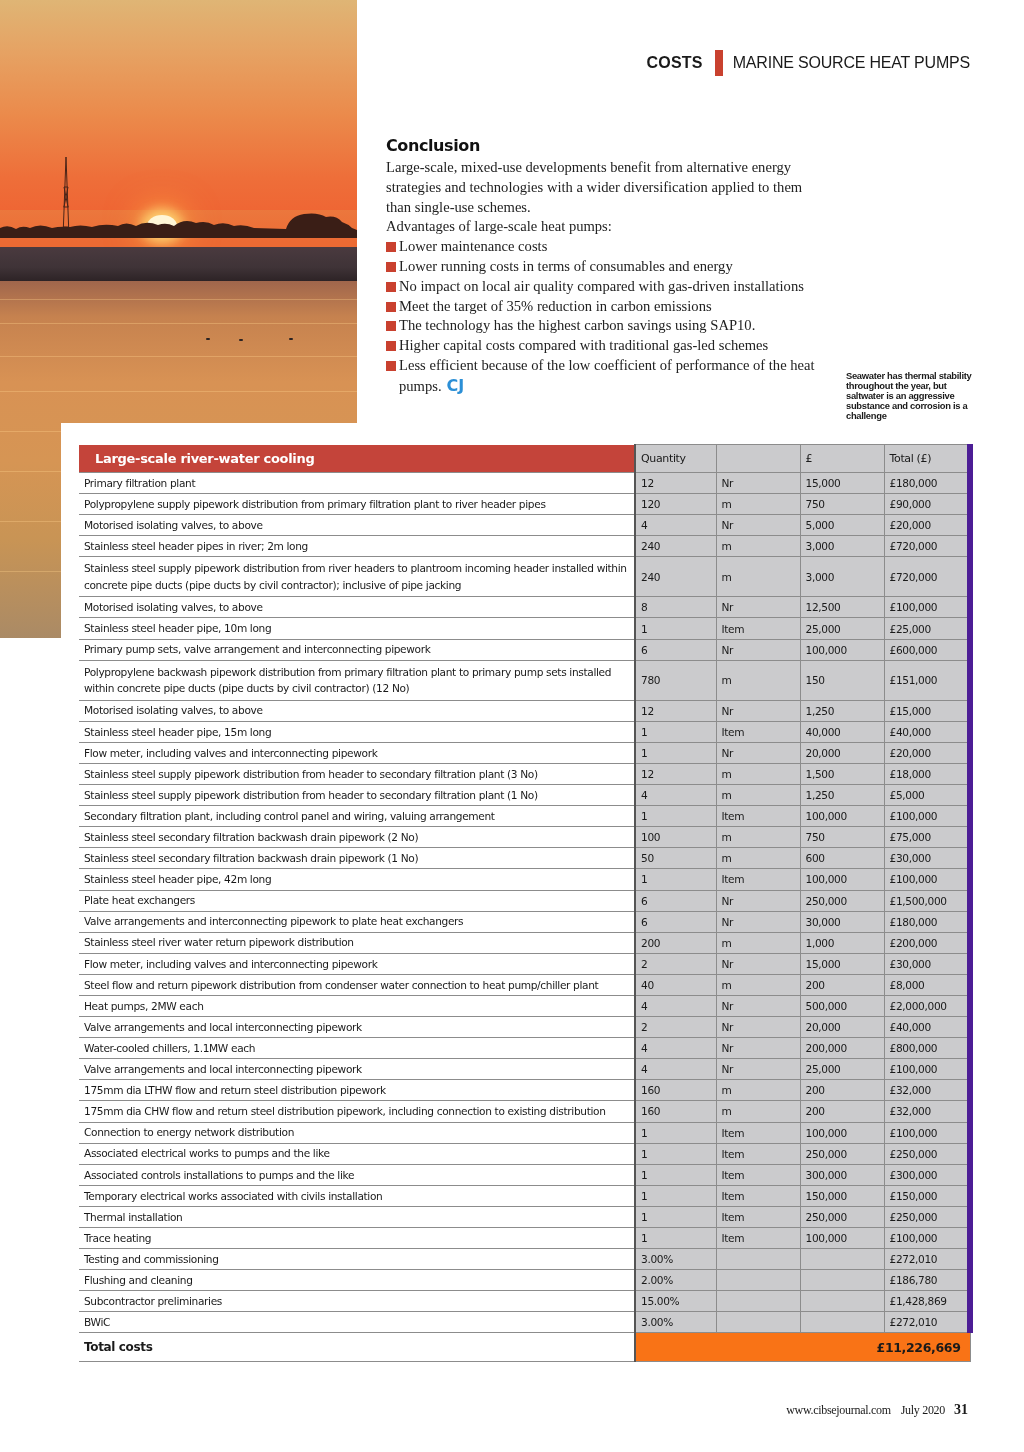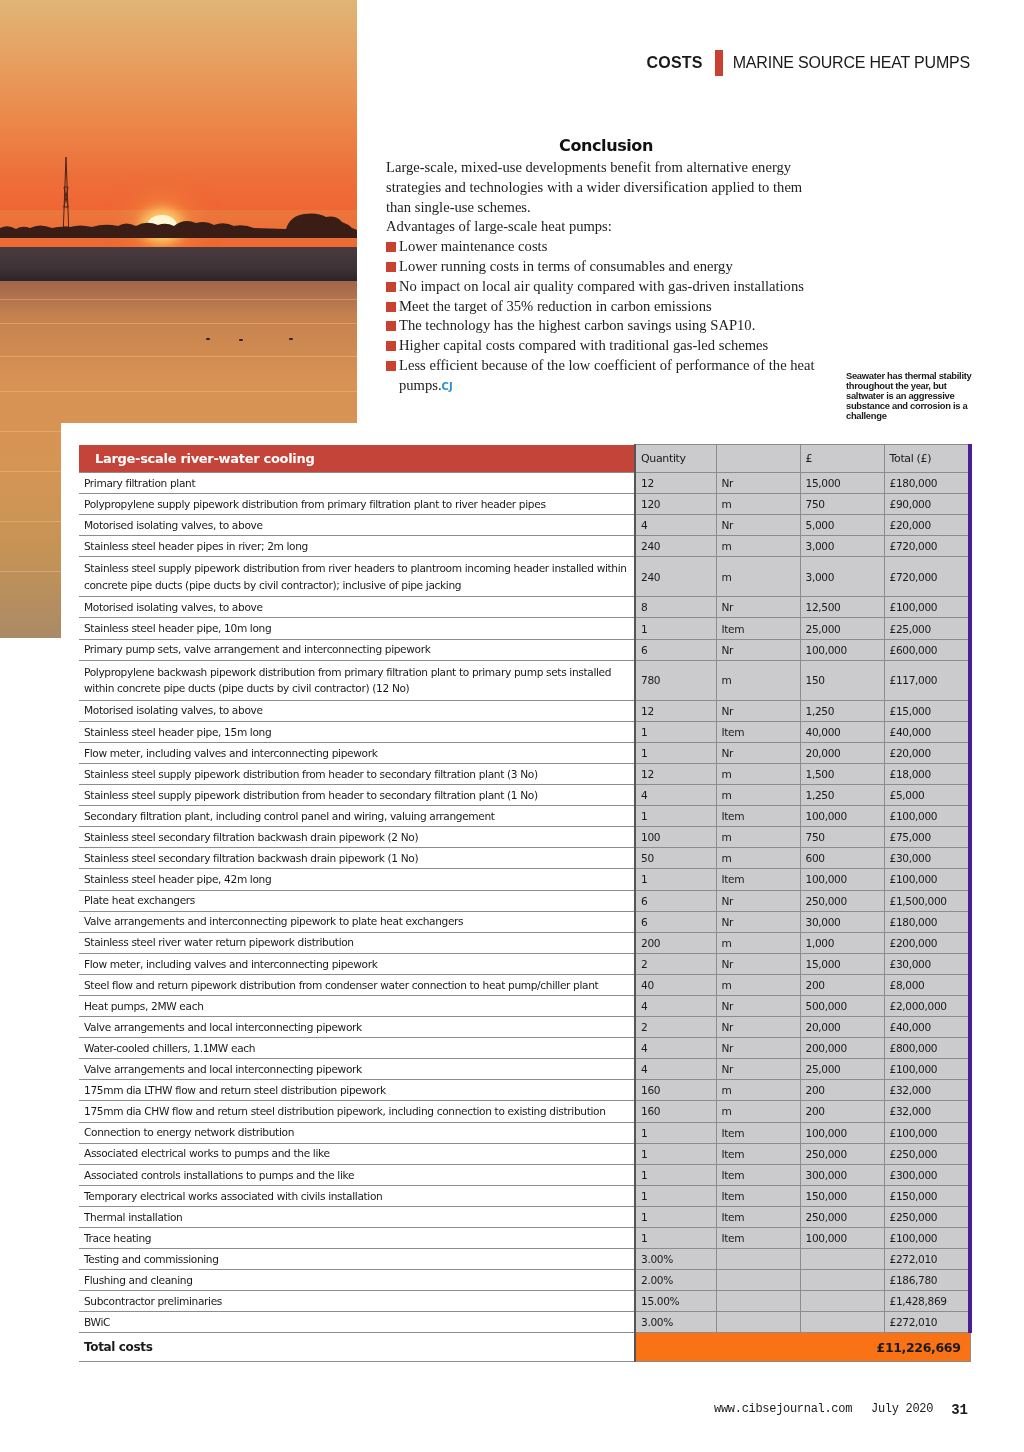--- a/index.html
+++ b/index.html
@@ -25,55 +25,55 @@
   .photo .bird { position: absolute; width: 4px; height: 2px; background: #2b2222; border-radius: 1px; }
 
   
   .running-head { position: absolute; top: 52px; right: 54px; display: flex; align-items: center; height: 22px; }
   .running-head .section { font-weight: bold; font-size: 16px; letter-spacing: 0.2px; color: #1a1a1a; }
   .running-head .bar { display: inline-block; width: 8px; height: 26px; background: #c9412f; margin: 0 10px 0 12px; }
   .running-head .topic { font-size: 16px; color: #1a1a1a; letter-spacing: -0.2px; }
 
   
   .article { position: absolute; left: 386px; top: 136px; width: 440px; }
-  .article h2 { font-family: "DejaVu Sans", sans-serif; font-weight: bold; font-size: 16px; color: #111; margin-bottom: 3px; letter-spacing: -0.4px; text-align: center; }
+  .article h2 { font-family: "DejaVu Sans", sans-serif; font-weight: bold; font-size: 16px; color: #111; margin-bottom: 3px; letter-spacing: -0.4px; }
   .article p, .article li, .article .sub {
     font-family: "Liberation Serif", serif; font-size: 14.6px; line-height: 19.8px; color: #222;
   }
   .article ul { list-style: none; }
   .article li { position: relative; padding-left: 13px; }
   .article li .sq { position: absolute; left: 0; top: 5px; width: 10px; height: 10px; background: #c9412f; }
-  .article .cj { font-family: "DejaVu Sans", sans-serif; font-weight: bold; font-size: 10px; color: #2b8fd6; }
+  .article .cj { font-family: "DejaVu Sans", sans-serif; font-weight: bold; font-size: 16px; color: #2b8fd6; margin-left: 5px; }
 
   .pullquote { position: absolute; left: 846px; top: 346px; width: 130px;
     font-family: Liberation Sans, sans-serif; font-weight: bold; font-size: 9.4px; line-height: 10px; color: #1a1a1a; letter-spacing: -0.3px; margin-top: 25px; }
 
   
   .panel { position: absolute; left: 61px; top: 423px; width: 963px; height: 960px; background: #fff; }
   table.costs { position: absolute; left: 79px; top: 444px; border-collapse: collapse; table-layout: fixed;
     font-family: "DejaVu Sans", sans-serif; font-size: 10.6px; color: #1a1a1a; letter-spacing: -0.35px; }
   table.costs col.desc { width: 556px; }
   table.costs col.qty  { width: 81px; }
   table.costs col.unit { width: 84px; }
   table.costs col.rate { width: 84px; }
   table.costs col.tot  { width: 86px; }
 
   table.costs td, table.costs th { border-bottom: 1px solid #8c8c8c; padding: 0 5px; height: 21.1px; vertical-align: middle; font-weight: normal; text-align: left; white-space: nowrap; }
   table.costs td.desc { white-space: normal; line-height: 16.5px; padding-top: 1px; padding-bottom: 1px; }
   table.costs td.num, table.costs th.num { background: #cbcbcd; border-left: 1px solid #8c8c8c; }
   table.costs td.num.first, table.costs th.num.first { border-left: 2px solid #555; }
-  table.costs td.num.last, table.costs th.num.last { border-right: 4px solid #4c1d95; }
+  table.costs td.num.last, table.costs th.num.last { border-right: 6px solid #4c1d95; }
   table.costs tr.tall td { height: 40px; }
   table.costs thead th.title { background: #c4443a; color: #fff; font-weight: bold; font-size: 13px; height: 28px; letter-spacing: -0.3px; border-bottom: 1px solid #8c8c8c; padding-left: 16px; }
   table.costs thead th.num { height: 28px; font-size: 11px; border-top: 1px solid #8c8c8c; }
   table.costs tr.total td { height: 29px; font-weight: bold; font-size: 12px; }
   table.costs tr.total td.grand { background: #f97316; border-left: 2px solid #555; border-right: 1px solid #8c8c8c; text-align: right; padding-right: 9px; font-size: 12.5px; }
 
   
-  .folio { position: absolute; top: 1402px; right: 56px; display: flex; align-items: flex-start; font-family: Liberation Mono, monospace; font-size: 12px; color: #1a1a1a; gap: 9px; }
+  .folio { position: absolute; top: 1402px; right: 56px; display: flex; align-items: center; font-family: Liberation Serif, serif; font-size: 12px; color: #1a1a1a; }
   .folio .site { margin-right: 10px; letter-spacing: -0.3px; }
   .folio .date { margin-right: 9px; letter-spacing: -0.3px; }
   .folio .page { font-weight: bold; font-size: 14px; }
 </style>
 </head>
 <body>
 
 <div class="photo">
   <div class="sky"></div>
   <div class="sun"></div>
@@ -197,21 +197,21 @@
         <td class="num first">6</td>
         <td class="num">Nr</td>
         <td class="num">100,000</td>
         <td class="num last">£600,000</td>
       </tr>
       <tr class="tall">
         <td class="desc">Polypropylene backwash pipework distribution from primary filtration plant to primary pump sets installed within concrete pipe ducts (pipe ducts by civil contractor) (12 No)</td>
         <td class="num first">780</td>
         <td class="num">m</td>
         <td class="num">150</td>
-        <td class="num last">£117,000</td>
+        <td class="num last">£151,000</td>
       </tr>
       <tr>
         <td class="desc">Motorised isolating valves, to above</td>
         <td class="num first">12</td>
         <td class="num">Nr</td>
         <td class="num">1,250</td>
         <td class="num last">£15,000</td>
       </tr>
       <tr>
         <td class="desc">Stainless steel header pipe, 15m long</td>

